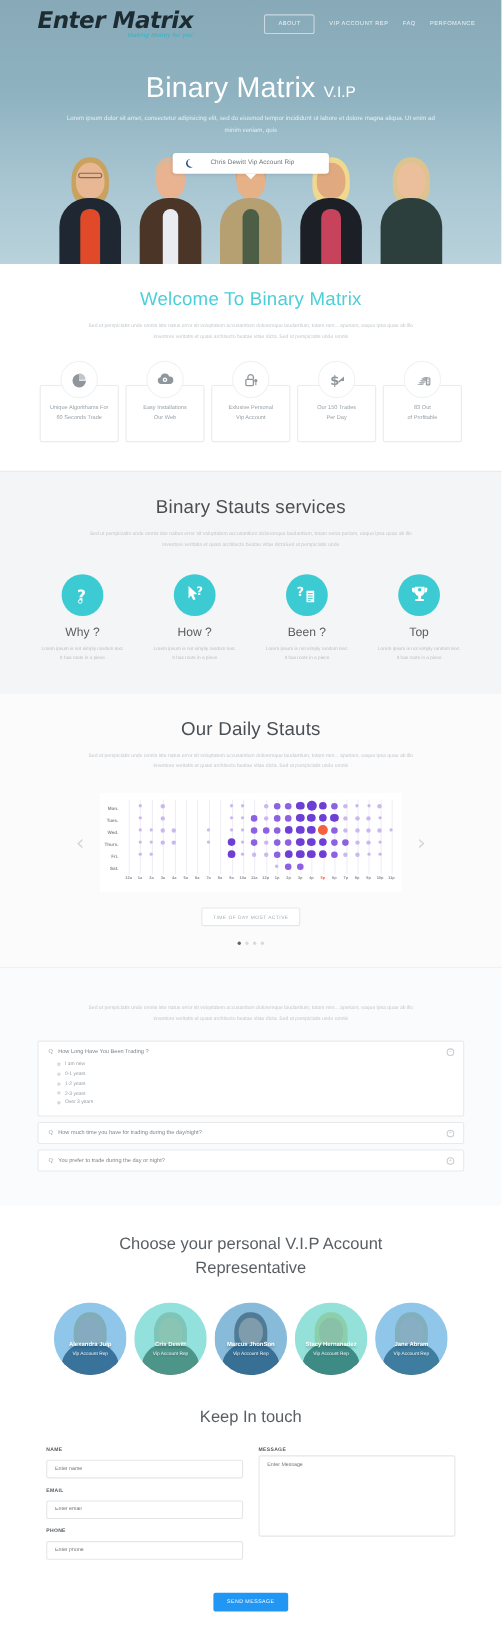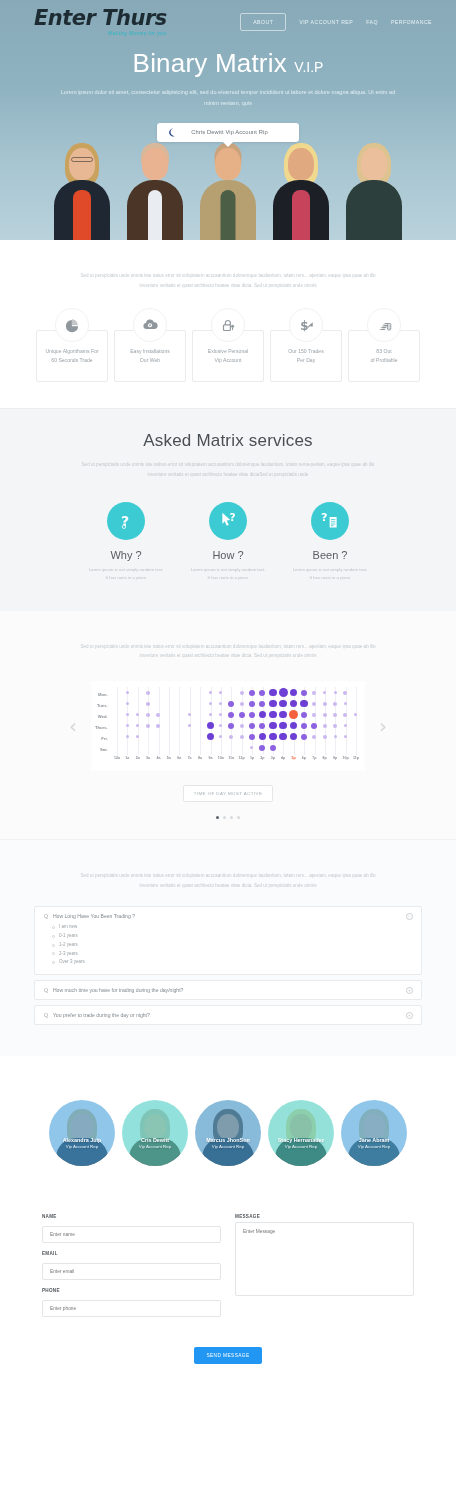--- a/index.html
+++ b/index.html
@@ -57,21 +57,21 @@
     white-space: nowrap;
   }
   .nav-link.boxed {
     border: 1px solid rgba(255,255,255,0.55);
     padding: 5px 12px;
     border-radius: 2px;
   }
 
   .hero-title {
     text-align: center;
-    margin-top: 12px;
+    margin-top: 28px;
     color: #ffffff;
     font-size: 26px;
     font-weight: 400;
     letter-spacing: 0.2px;
     position: relative; z-index: 5;
   }
   .hero-title .vip { font-size: 14px; letter-spacing: 0px; }
   .hero-sub {
     position: relative; z-index: 5;
     margin: 8px auto 0;
@@ -459,21 +459,21 @@
 <body>
 
 <div class="page">
 
   <div class="hero">
 
     <div class="navbar">
       <div class="logo-wrap">
         <div class="logo-main">
           <span>Enter</span>
-          <span class="thin">Thurs</span>
+          <span class="thin">Matrix</span>
         </div>
         <div class="logo-sub">Making Money for you</div>
       </div>
       <div class="nav-links">
         <a class="nav-link boxed" href="#">ABOUT</a>
         <a class="nav-link" href="#">VIP ACCOUNT REP</a>
         <a class="nav-link" href="#">FAQ</a>
         <a class="nav-link" href="#">PERFOMANCE</a>
       </div>
     </div>
@@ -522,20 +522,21 @@
       <div class="person">
         <div class="p-hair" style="background:#ddc38f"></div>
         <div class="p-head" style="background:#ecbf9c"></div>
         <div class="p-body" style="background:#2c3f3c"></div>
         <div class="p-shirt" style="background:#2c3f3c;width:14px"></div>
       </div>
     </div>
   </div>
 
   <div class="welcome sec">
+    <h2 class="sec-title teal">Welcome To Binary Matrix</h2>
     <p class="sec-lead">Sed ut perspiciatis unde omnis iste natus error sit voluptatem accusantium doloremque laudantium, totam rem... aperiam, eaque ipsa quae ab illo inventore veritatis et quasi architecto beatae vitae dicta. Sed ut perspiciatis unde omnis</p>
 
     <div class="feature-row">
 
       <div class="feature">
         <div class="feature-ico">
           <svg width="15" height="15" viewBox="0 0 24 24" fill="#8f979c">
               <path d="M11 2v9.5h9.5A9.5 9.5 0 0 0 11 2z" opacity=".55"></path>
               <path d="M11 13V3.2A9.8 9.8 0 1 0 21 13H11z"></path>
             </svg>
@@ -603,21 +604,21 @@
         <div class="feature-box">
           <span>83 Out</span>
           <span>of  Profitable</span>
         </div>
       </div>
 
     </div>
   </div>
 
   <div class="services sec">
-    <h2 class="sec-title">Asked Matrix services</h2>
+    <h2 class="sec-title">Binary Stauts services</h2>
     <p class="sec-lead">Sed ut perspiciatis unde omnis iste nabus error sit voluptatem accusantium doloremque laudantium, totam rema-periam, eaque ipsa quae ab illo inventore veritatis et quasi architecto beatae vitae dictaSed ut perspiciatis unde</p>
 
     <div class="svc-row">
 
       <div class="svc">
         <div class="svc-circle">
           <svg width="20" height="20" viewBox="0 0 24 24" fill="#fff">
               <text x="6" y="18" font-size="17" font-family="DejaVu Sans" font-weight="700">?</text>
               <circle cx="9.5" cy="19" r="2" fill="#3ccbd3" stroke="#fff" stroke-width="1"></circle>
             </svg>
@@ -642,25 +643,39 @@
           <svg width="21" height="21" viewBox="0 0 24 24" fill="#fff">
               <text x="1" y="13" font-size="13" font-family="DejaVu Sans" font-weight="700">?</text>
               <path d="M11 8h8v12h-8z"></path>
               <path d="M12.5 11h5M12.5 13.5h5M12.5 16h5M12.5 18h3" stroke="#3ccbd3" stroke-width="1"></path>
             </svg>
         </div>
         <div class="svc-title">Been ?</div>
         <div class="svc-desc">Lorem ipsum is not simply random text. It has roots in a piece</div>
       </div>
 
+      <div class="svc">
+        <div class="svc-circle">
+          <svg width="21" height="21" viewBox="0 0 24 24" fill="#fff">
+              <path d="M7 4h10v5a5 5 0 0 1-10 0z"></path>
+              <path d="M7 5H4v2a3 3 0 0 0 3 3zM17 5h3v2a3 3 0 0 1-3 3z"></path>
+              <rect x="10.5" y="13.5" width="3" height="3"></rect>
+              <rect x="7.5" y="16.5" width="9" height="2.2" rx="0.6"></rect>
+              <circle cx="12" cy="7" r="1.9" fill="#3ccbd3"></circle>
+            </svg>
+        </div>
+        <div class="svc-title">Top</div>
+        <div class="svc-desc">Lorem ipsum is not simply random text. It has roots in a piece</div>
+      </div>
 
     </div>
   </div>
 
   <div class="stats sec">
+    <h2 class="sec-title">Our Daily Stauts</h2>
     <p class="sec-lead">Sed ut perspiciatis unde omnis iste natus error sit voluptatem accusantium doloremque laudantium, totam rem... aperiam, eaque ipsa quae ab illo inventore veritatis et quasi architecto beatae vitae dicta. Sed ut perspiciatis unde omnis</p>
 
     <div class="chart-wrap">
       <div class="arrow">‹</div>
       <div class="chart">
         <div class="chart-grid">
           <div class="ylabels" id="ylabels">
               <div class="ylabel">Mon.</div>
               <div class="ylabel">Tues.</div>
               <div class="ylabel">Wed.</div>
@@ -1404,20 +1419,24 @@
           <div class="faq-q">
             <span class="faq-qmark">Q</span>
             <span class="faq-qtext">You prefer to trade during the day or night?</span>
           </div>
           <div class="faq-toggle">+</div>
         </div>
       </div>
   </div>
 
   <div class="reps sec">
+    <h2 class="reps-title">
+      <span>Choose your personal V.I.P Account</span><br>
+      <span>Representative</span>
+    </h2>
     <div class="reps-row" id="reps-row">
         <div class="rep">
           <div class="rep-photo">
             <div class="rep-ph-hair" style="background:#d9bd7e"></div>
             <div class="rep-ph-head" style="background:#e8b894"></div>
             <div class="rep-ph-body" style="background:#1f2733"></div>
           </div>
           <div class="rep-tint" style="background:#4aa3dd;opacity:.62"></div>
           <div class="rep-name">Alexandra Juip</div>
           <div class="rep-role">Vip Account Rep</div>
@@ -1459,20 +1478,21 @@
             <div class="rep-ph-body" style="background:#2c3f3c"></div>
           </div>
           <div class="rep-tint" style="background:#4aa3dd;opacity:.62"></div>
           <div class="rep-name">Jane Abram</div>
           <div class="rep-role">Vip Account Rep</div>
         </div>
       </div>
   </div>
 
   <div class="contact sec">
+    <h2 class="contact-title">Keep In touch</h2>
 
     <div class="form-row">
       <div class="form-col">
         <label class="field-label">NAME</label>
         <input class="field-input" placeholder="Enter name" style="">
         <label class="field-label">EMAIL</label>
         <input class="field-input" placeholder="Enter email" style="">
         <label class="field-label">PHONE</label>
         <input class="field-input" placeholder="Enter phone" style="">
       </div>

